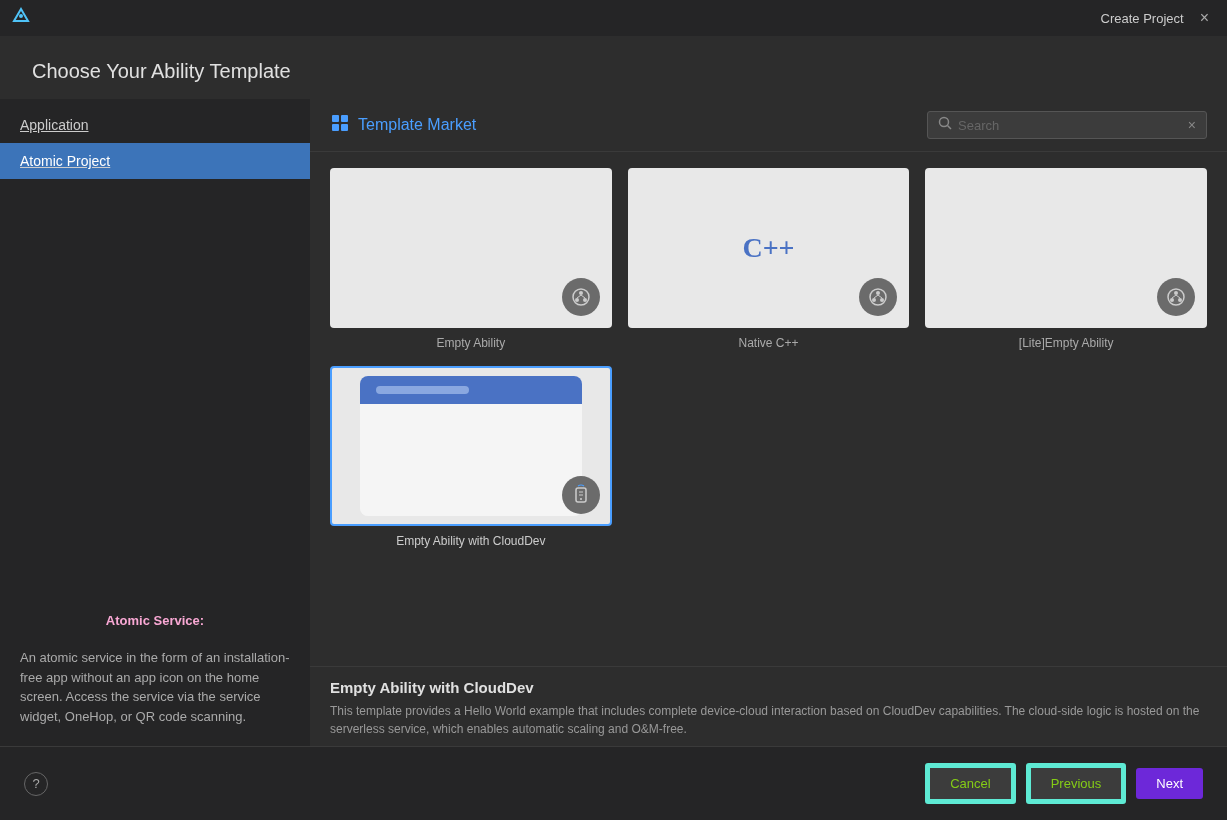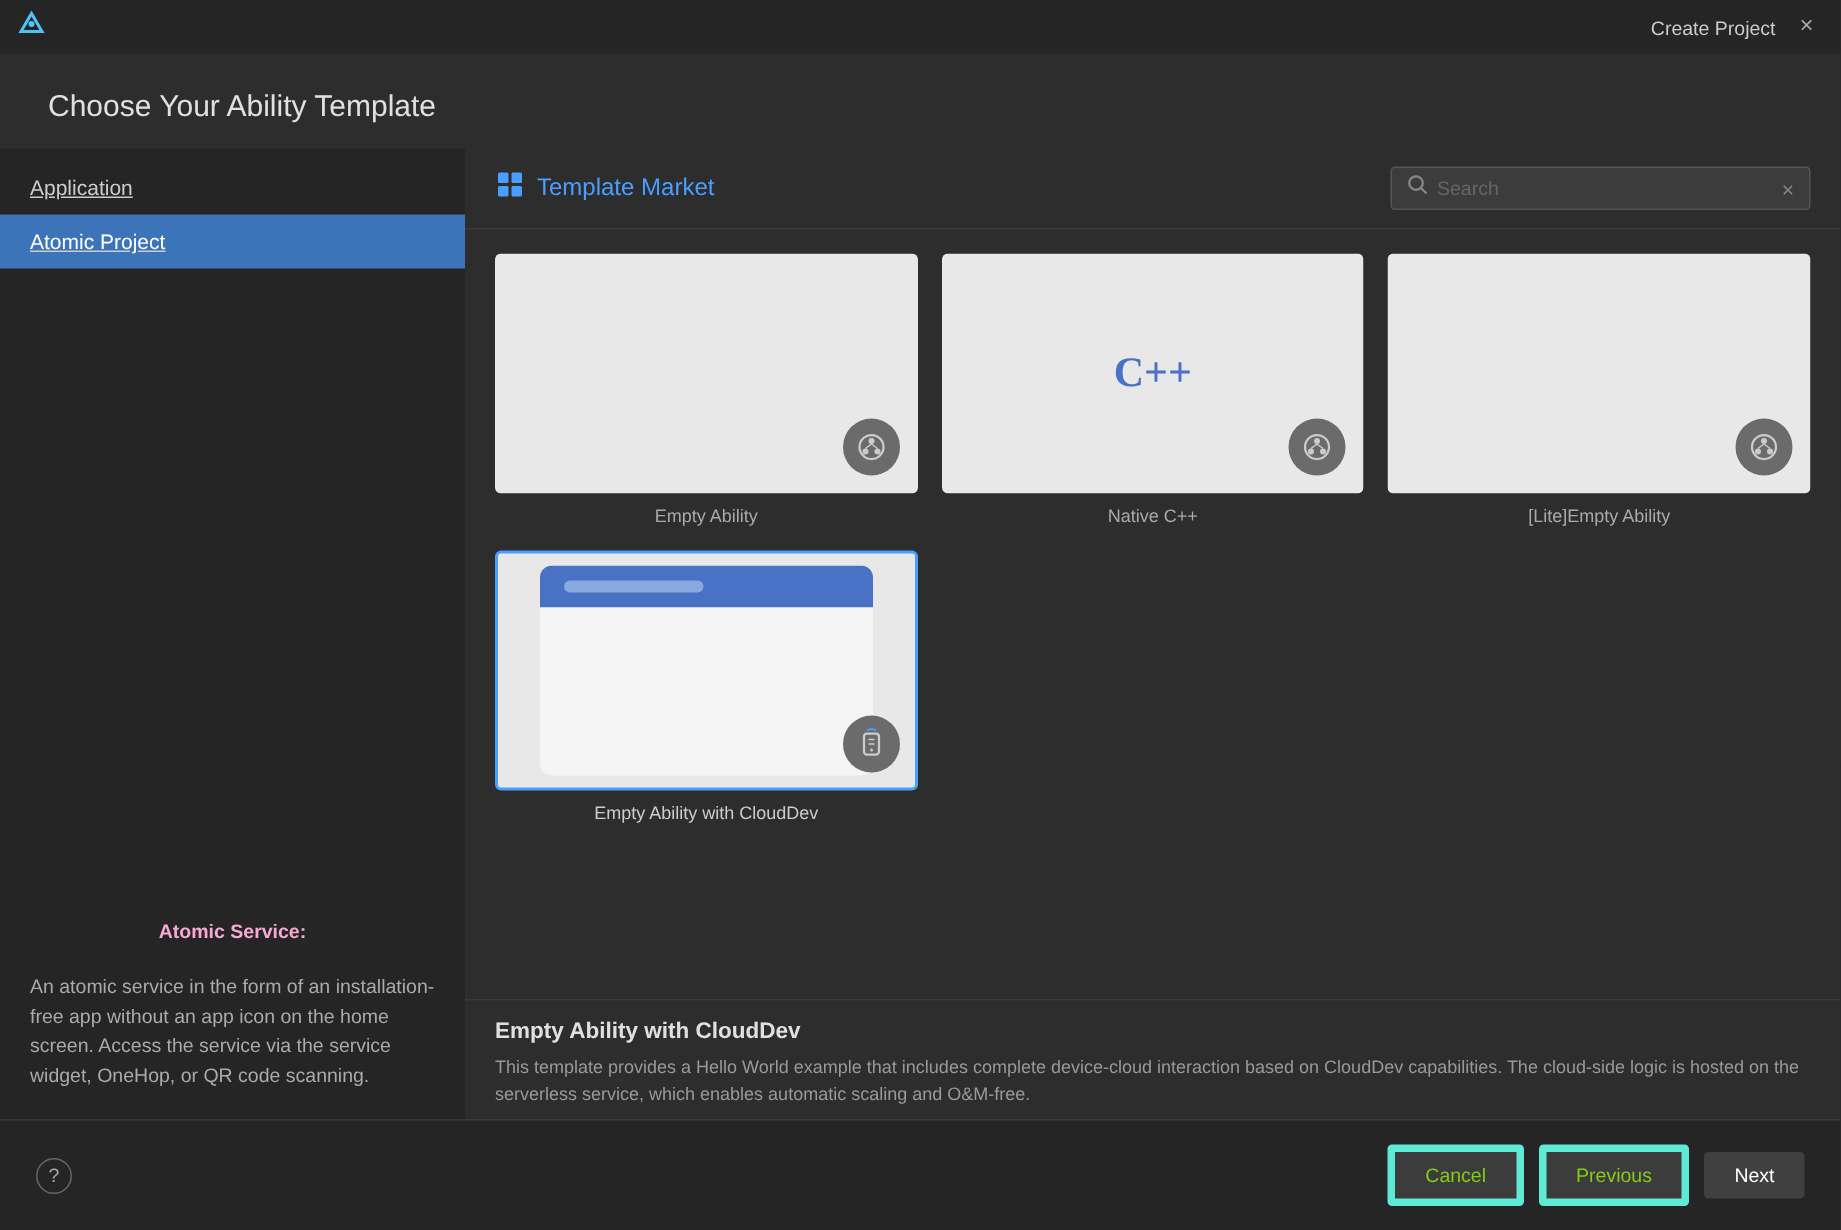--- a/index.html
+++ b/index.html
@@ -301,21 +301,21 @@
       cursor: pointer;
       border: none;
       outline: none;
     }
     .btn-secondary {
       background: #3c3c3c;
       color: #84cc16;
       border: 5px solid #5eead4;
     }
     .btn-primary {
-      background: #404040;
+      background: #6d28d9;
       color: #fff;
     }
   </style>
 </head>
 <body>
 
 <div class="window">
 
   <div class="titlebar">
 

